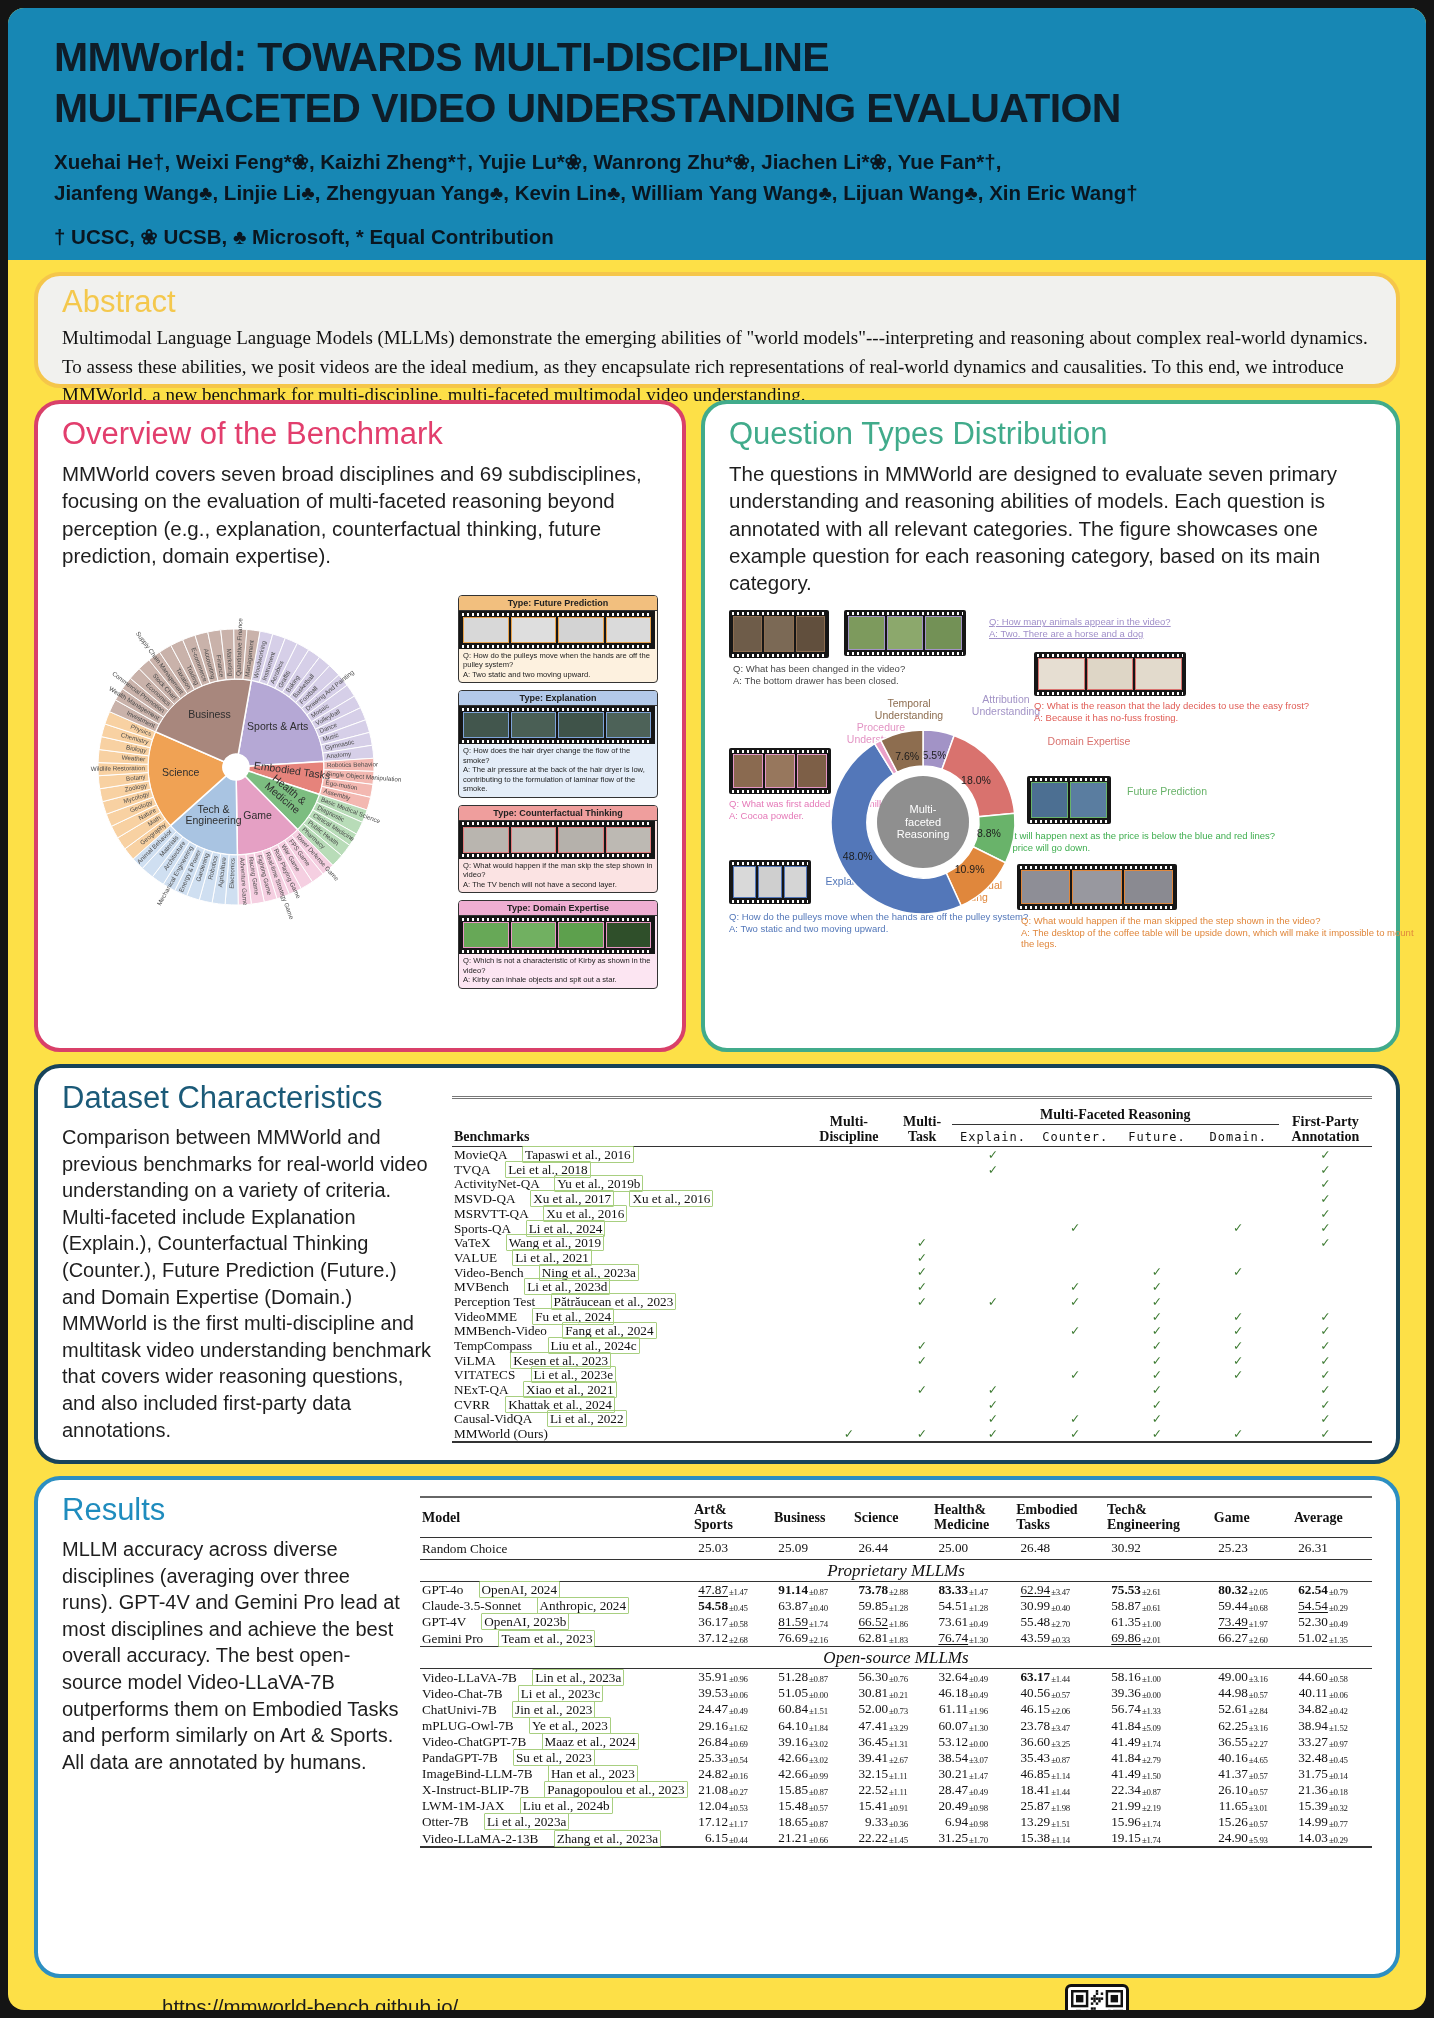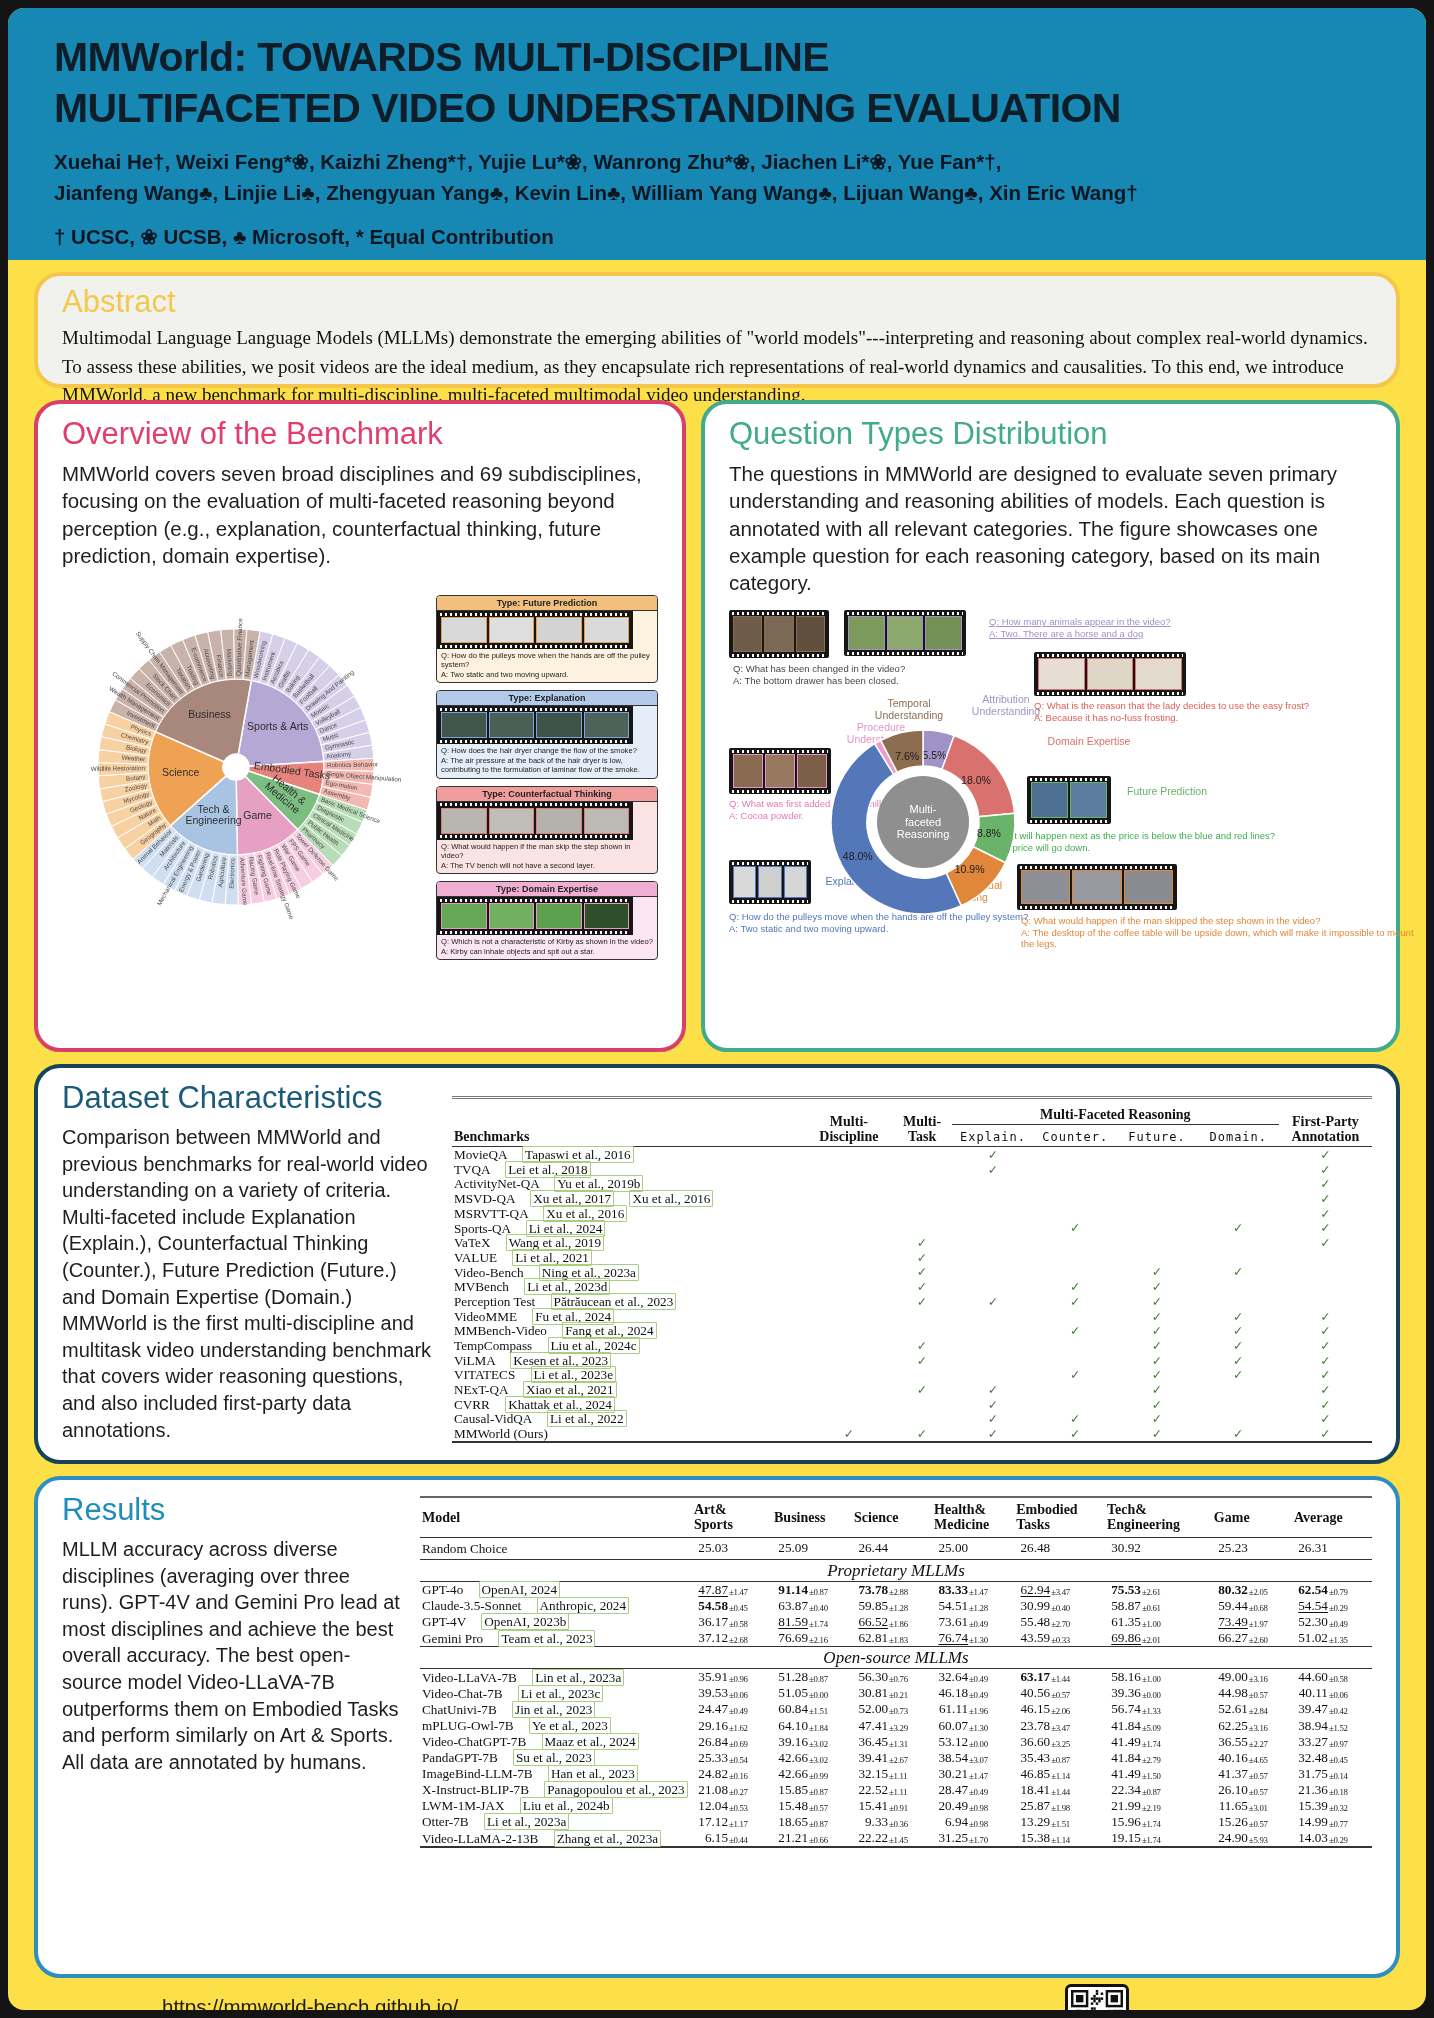--- a/index.html
+++ b/index.html
@@ -26,21 +26,21 @@
   .qtypes h2{color:#41ab8b;}
   .dataset{border-color:#17435a;height:400px;}
   .dataset h2{color:#1b5a78;}
   .results{border-color:#2d8fc1;height:502px;}
   .results h2{color:#1f8cbe;}
   .leftcol{width:372px;flex:none;}
   .flexwrap{display:flex;gap:18px;}
   
   .ov-wrap{position:relative;height:432px;margin-top:22px;}
   #sunburst-box{position:absolute;left:-12px;top:8px;}
-  .cards{position:absolute;right:0;top:4px;width:222px;}
+  .cards{position:absolute;right:0;top:4px;width:200px;}
   .card{border:1.5px solid #333;border-radius:4px;margin-bottom:7px;overflow:hidden;background:#fff;}
   .card-h{font-size:9px;font-weight:700;text-align:center;padding:2px 0;border-bottom:1px solid #333;color:#222;}
   .card-qa{font-size:7.6px;line-height:1.25;padding:2px 4px 3px;color:#222;}
   
   .strip{position:relative;background:#161616;border-radius:2px;padding:6px 4px;display:flex;gap:2px;box-sizing:border-box;}
   .strip:before,.strip:after{content:"";position:absolute;left:3px;right:3px;height:3px;
     background-image:repeating-linear-gradient(90deg,#fff 0 2px,transparent 2px 5px);}
   .strip:before{top:1.5px;} .strip:after{bottom:1.5px;}
   .frame{flex:1;border:1.5px solid;box-sizing:border-box;}
   
@@ -732,21 +732,21 @@
             </tr>
             <tr>
               <td>ChatUnivi-7B <span class="cite">Jin et al., 2023</span></td>
               <td><span class="v ">24.47</span><span class="std">±0.49</span></td>
               <td><span class="v ">60.84</span><span class="std">±1.51</span></td>
               <td><span class="v ">52.00</span><span class="std">±0.73</span></td>
               <td><span class="v ">61.11</span><span class="std">±1.96</span></td>
               <td><span class="v ">46.15</span><span class="std">±2.06</span></td>
               <td><span class="v ">56.74</span><span class="std">±1.33</span></td>
               <td><span class="v ">52.61</span><span class="std">±2.84</span></td>
-              <td><span class="v ">39.47</span><span class="std">±0.42</span></td>
+              <td><span class="v ">34.82</span><span class="std">±0.42</span></td>
             </tr>
             <tr>
               <td>mPLUG-Owl-7B <span class="cite">Ye et al., 2023</span></td>
               <td><span class="v ">29.16</span><span class="std">±1.62</span></td>
               <td><span class="v ">64.10</span><span class="std">±1.84</span></td>
               <td><span class="v ">47.41</span><span class="std">±3.29</span></td>
               <td><span class="v ">60.07</span><span class="std">±1.30</span></td>
               <td><span class="v ">23.78</span><span class="std">±3.47</span></td>
               <td><span class="v ">41.84</span><span class="std">±5.09</span></td>
               <td><span class="v ">62.25</span><span class="std">±3.16</span></td>

